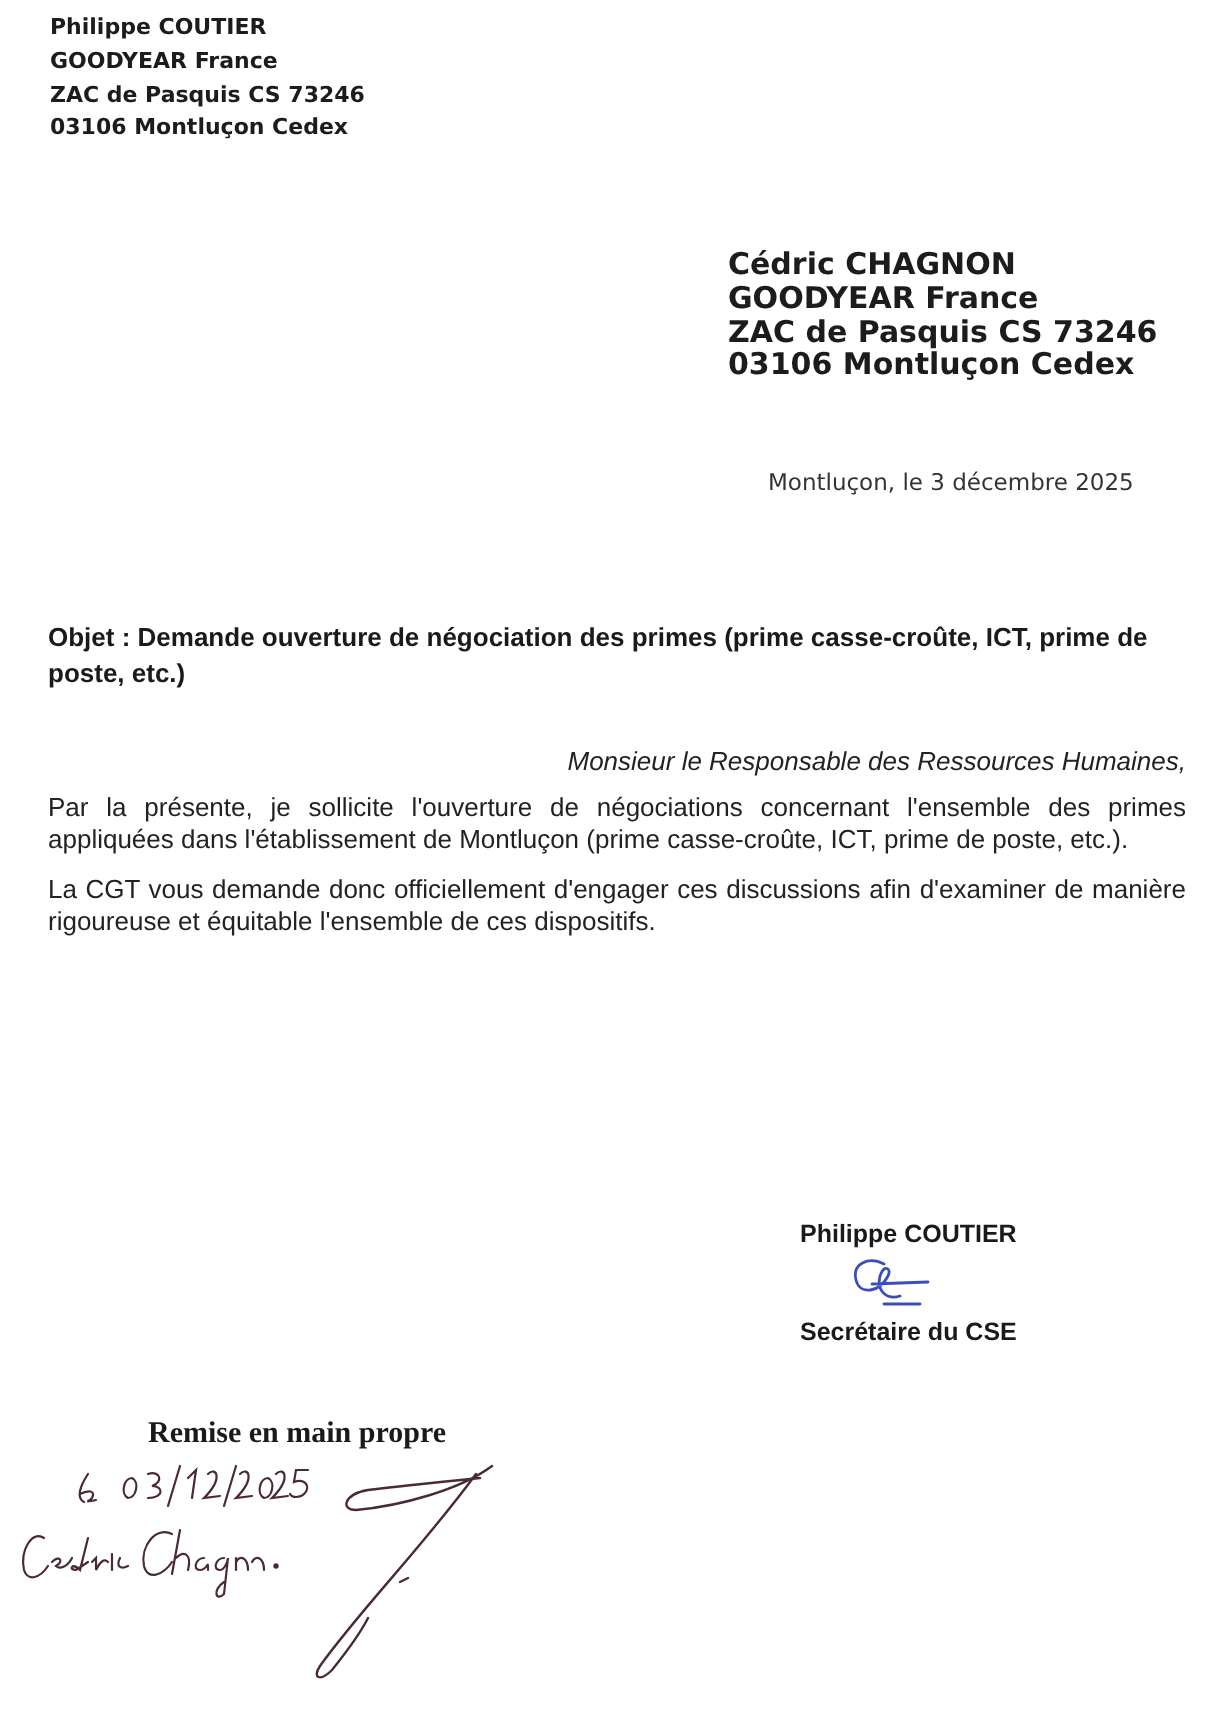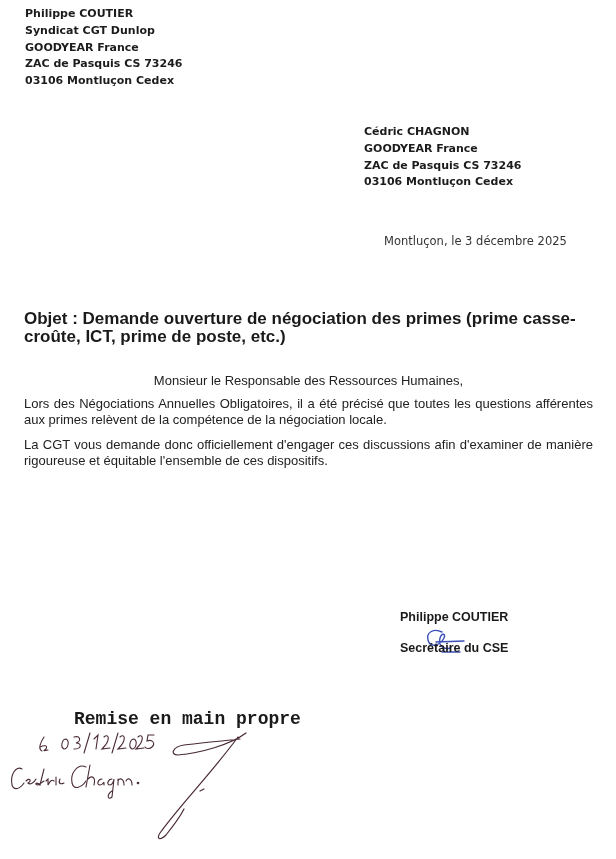--- a/index.html
+++ b/index.html
@@ -1,56 +1,55 @@
 <!DOCTYPE html>
 <html><head>
   <meta charset="utf-8">
   <style>
     html, body { margin: 0; padding: 0; background: #ffffff; }
     body { width: 616px; height: 859px; position: relative; overflow: hidden; color: #1a1a1a; }
     .sender { position: absolute; left: 25px; top: 6px; font-family: "DejaVu Sans", sans-serif; font-weight: bold; font-size: 11px; line-height: 16.8px; color: #1c1c1c; }
-    .recipient { position: absolute; left: 364px; top: 124px; font-family: "DejaVu Sans", sans-serif; font-weight: bold; font-size: 11px; line-height: 16.8px; color: #1c1c1c; }
+    .recipient { position: absolute; left: 364px; top: 124px; font-family: "DejaVu Sans", sans-serif; font-weight: bold; font-size: 15px; line-height: 16.8px; color: #1c1c1c; }
     .date { position: absolute; left: 384px; top: 234px; font-family: "DejaVu Sans", sans-serif; font-size: 11.5px; color: #333; }
     .line { white-space: nowrap; }
-    .object { position: absolute; left: 24px; top: 310px; width: 570px; font-family: "Liberation Sans", sans-serif; font-weight: bold; font-size: 17px; line-height: 18px; color: #1a1a1a; }
+    .object { position: absolute; left: 24px; top: 310px; width: 570px; font-family: "Liberation Sans", sans-serif; font-weight: bold; font-size: 13px; line-height: 18px; color: #1a1a1a; }
     .body-text { position: absolute; left: 24px; top: 373px; width: 569px; font-family: "Liberation Sans", sans-serif; font-size: 13px; line-height: 16.6px; color: #222; }
     .body-text p { margin: 0 0 8px 0; text-align: justify; }
-    .body-text p.salutation { margin-bottom: 6px; text-align: center; }
+    .body-text p.salutation { margin-bottom: 6px; text-align: right; font-style: italic; }
     .sig-block { position: absolute; left: 400px; top: 610px; font-family: "Liberation Sans", sans-serif; font-weight: bold; font-size: 12.5px; color: #1a1a1a; }
     .sig-name { position: absolute; left: 0; top: 0; white-space: nowrap; }
-    .sig-title { position: absolute; left: 0; top: 31px; white-space: nowrap; }
+    .sig-title { position: absolute; left: 0; top: 49px; white-space: nowrap; }
     .sig-img { position: absolute; left: 20px; top: 16px; width: 50px; height: 30px; }
-    .remise { position: absolute; left: 46px; top: 709px; font-family: Liberation Mono, monospace; font-weight: bold; font-size: 18px; color: #1a1a1a; padding-left: 28px; }
+    .remise { position: absolute; left: 46px; top: 709px; font-family: Liberation Serif, serif; font-weight: bold; font-size: 15px; color: #1a1a1a; padding-left: 28px; }
     .hand { position: absolute; left: 0; top: 725px; width: 300px; height: 134px; }
   </style>
 </head>
 <body>
 
 <div class="sender">
   <div class="line">Philippe COUTIER</div>
-  <div class="line">Syndicat CGT Dunlop</div>
   <div class="line">GOODYEAR France</div>
   <div class="line">ZAC de Pasquis CS 73246</div>
   <div class="line">03106 Montluçon Cedex</div>
 </div>
 
 <div class="recipient">
   <div class="line">Cédric CHAGNON</div>
   <div class="line">GOODYEAR France</div>
   <div class="line">ZAC de Pasquis CS 73246</div>
   <div class="line">03106 Montluçon Cedex</div>
 </div>
 
 <div class="date">Montluçon, le 3 décembre 2025</div>
 
 <div class="object">Objet : Demande ouverture de négociation des primes (prime casse-croûte, ICT, prime de poste, etc.)</div>
 
 <div class="body-text">
   <p class="salutation">Monsieur le Responsable des Ressources Humaines,</p>
-  <p>Lors des Négociations Annuelles Obligatoires, il a été précisé que toutes les questions afférentes aux primes relèvent de la compétence de la négociation locale.</p>
+  <p>Par la présente, je sollicite l'ouverture de négociations concernant l'ensemble des primes appliquées dans l'établissement de Montluçon (prime casse-croûte, ICT, prime de poste, etc.).</p>
   <p>La CGT vous demande donc officiellement d'engager ces discussions afin d'examiner de manière rigoureuse et équitable l'ensemble de ces dispositifs.</p>
 </div>
 
 <div class="sig-block">
   <div class="sig-name">Philippe COUTIER</div>
   <svg class="sig-img" viewBox="0 0 50 30">
     <path d="M22 6 C 14 2, 6 6, 8 14 C 10 22, 20 20, 24 12 C 26 8, 22 6, 20 12 C 18 20, 24 24, 30 22 M 16 16 L 44 15 M 22 26 L 40 26" fill="none" stroke="#3a4fb8" stroke-width="1.4" stroke-linecap="round"></path>
   </svg>
   <div class="sig-title">Secrétaire du CSE</div>
 </div>

